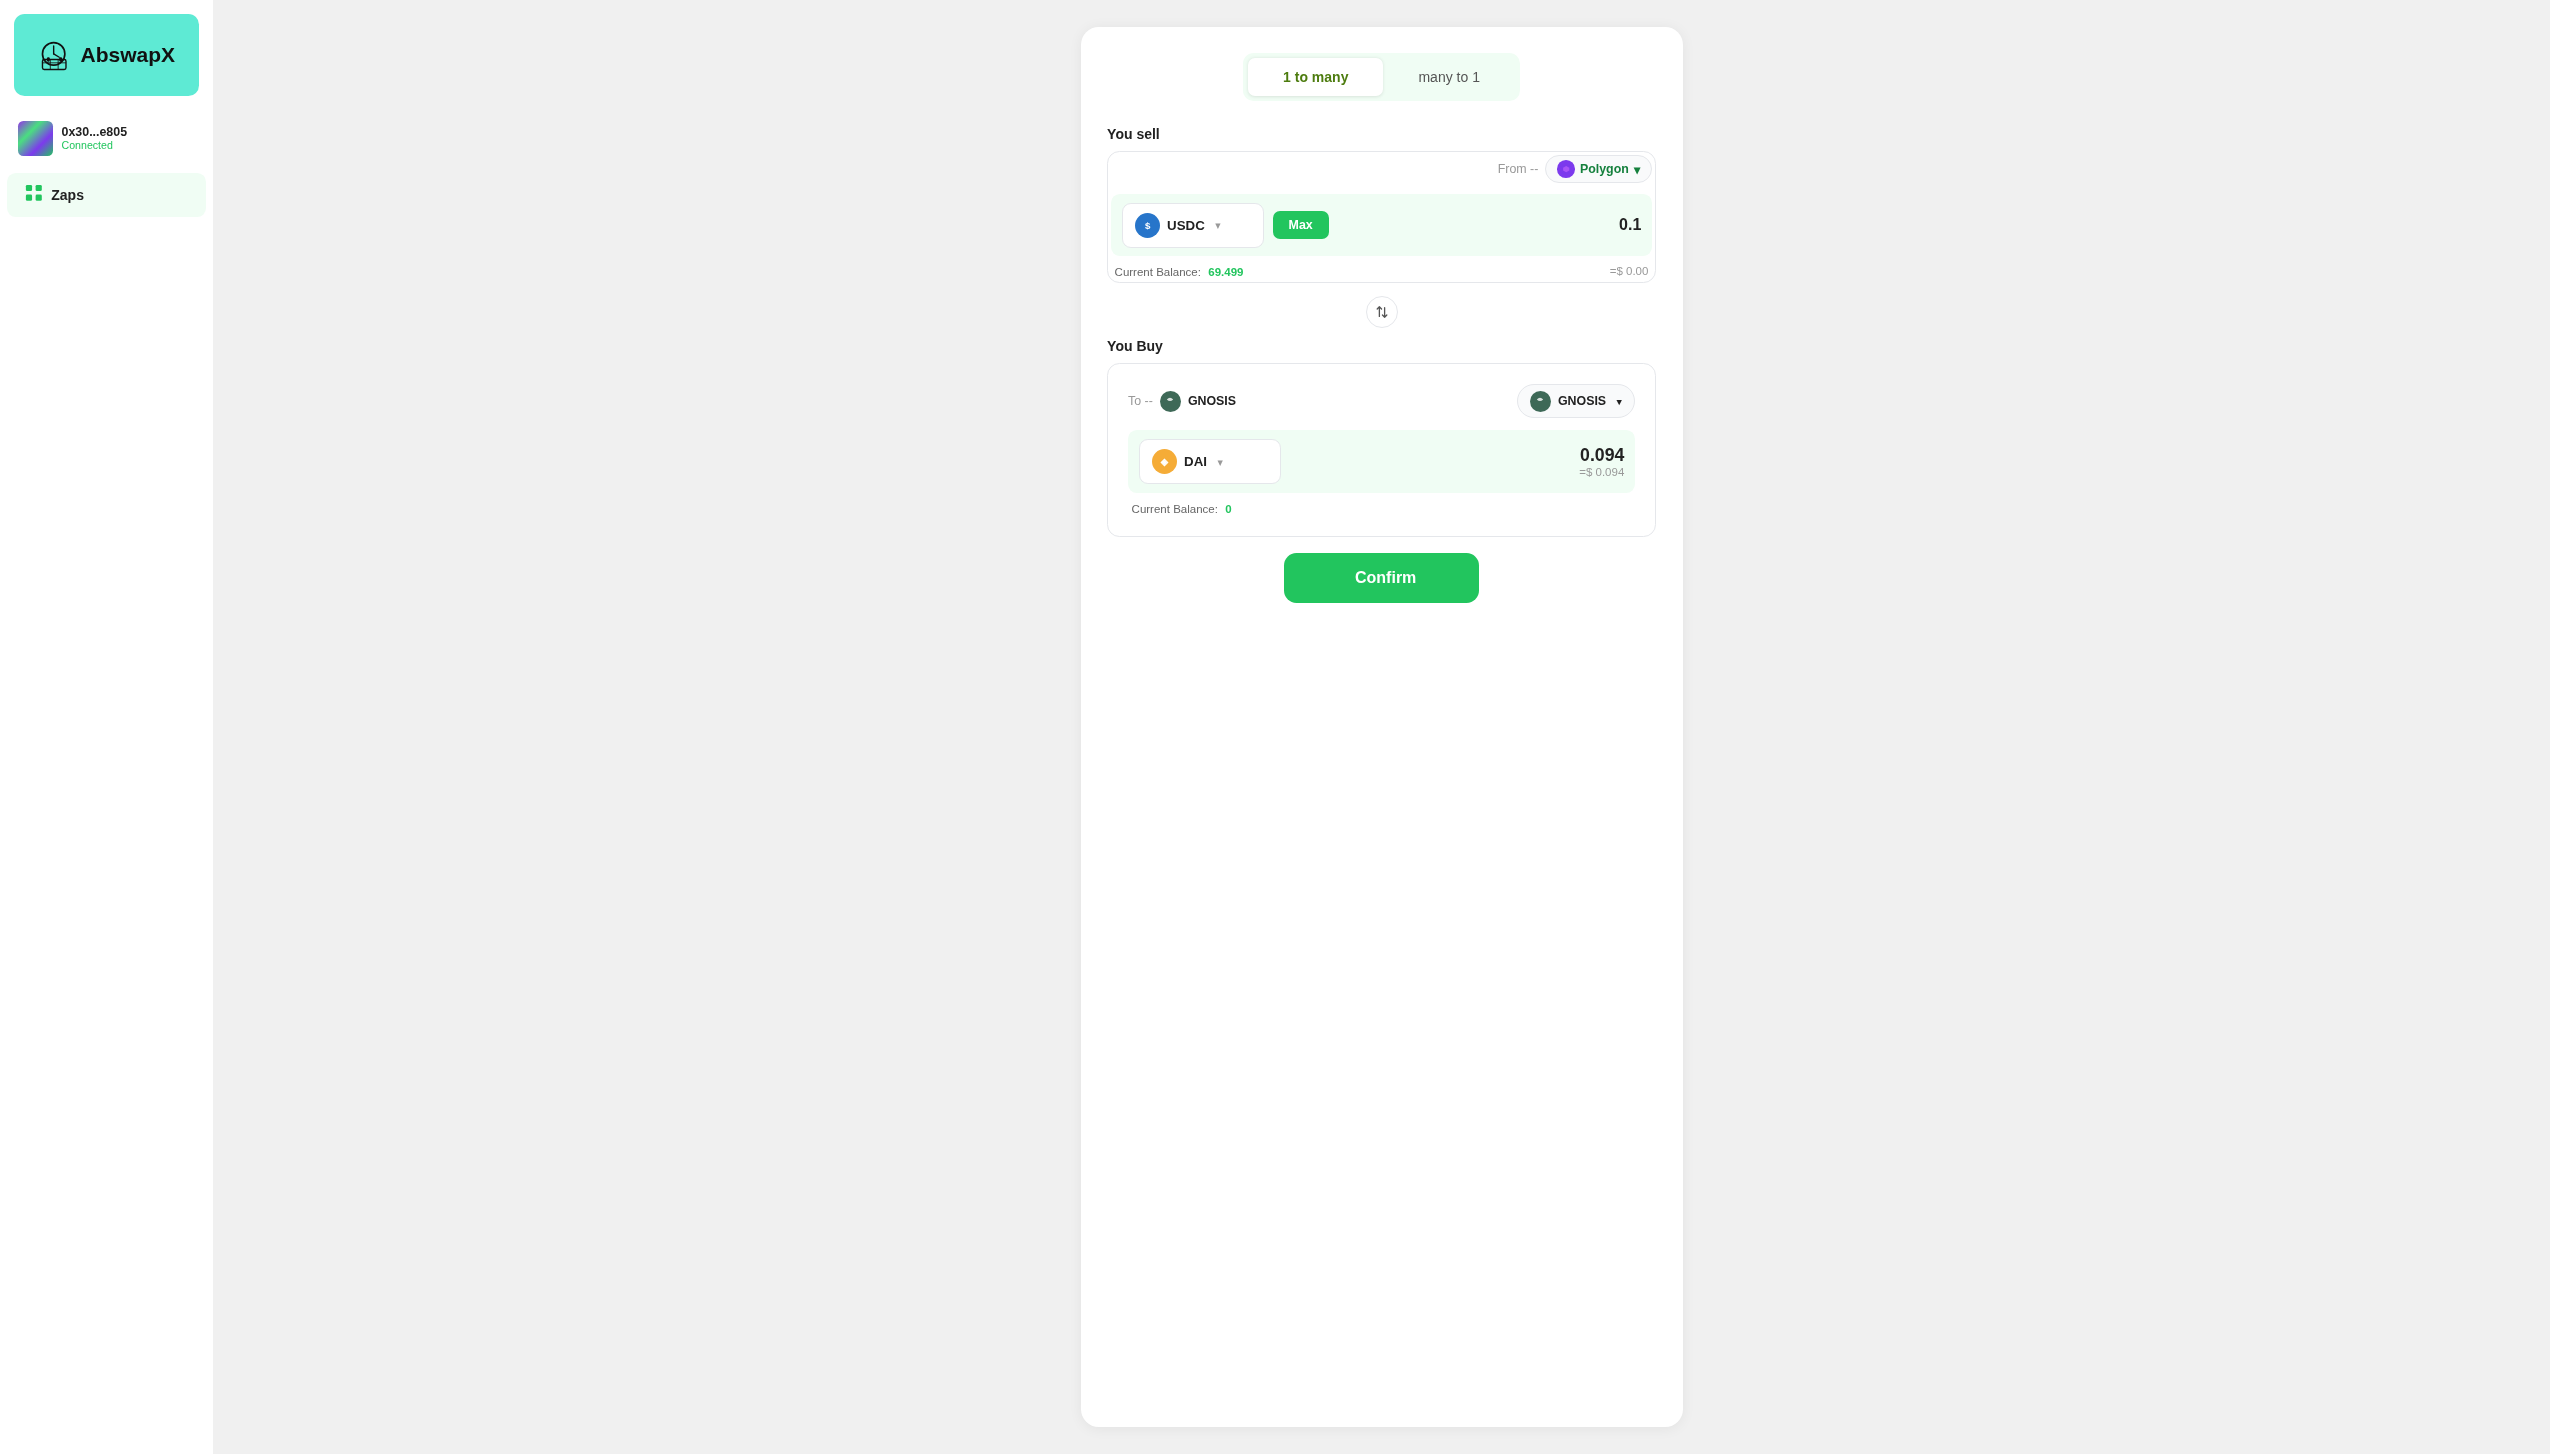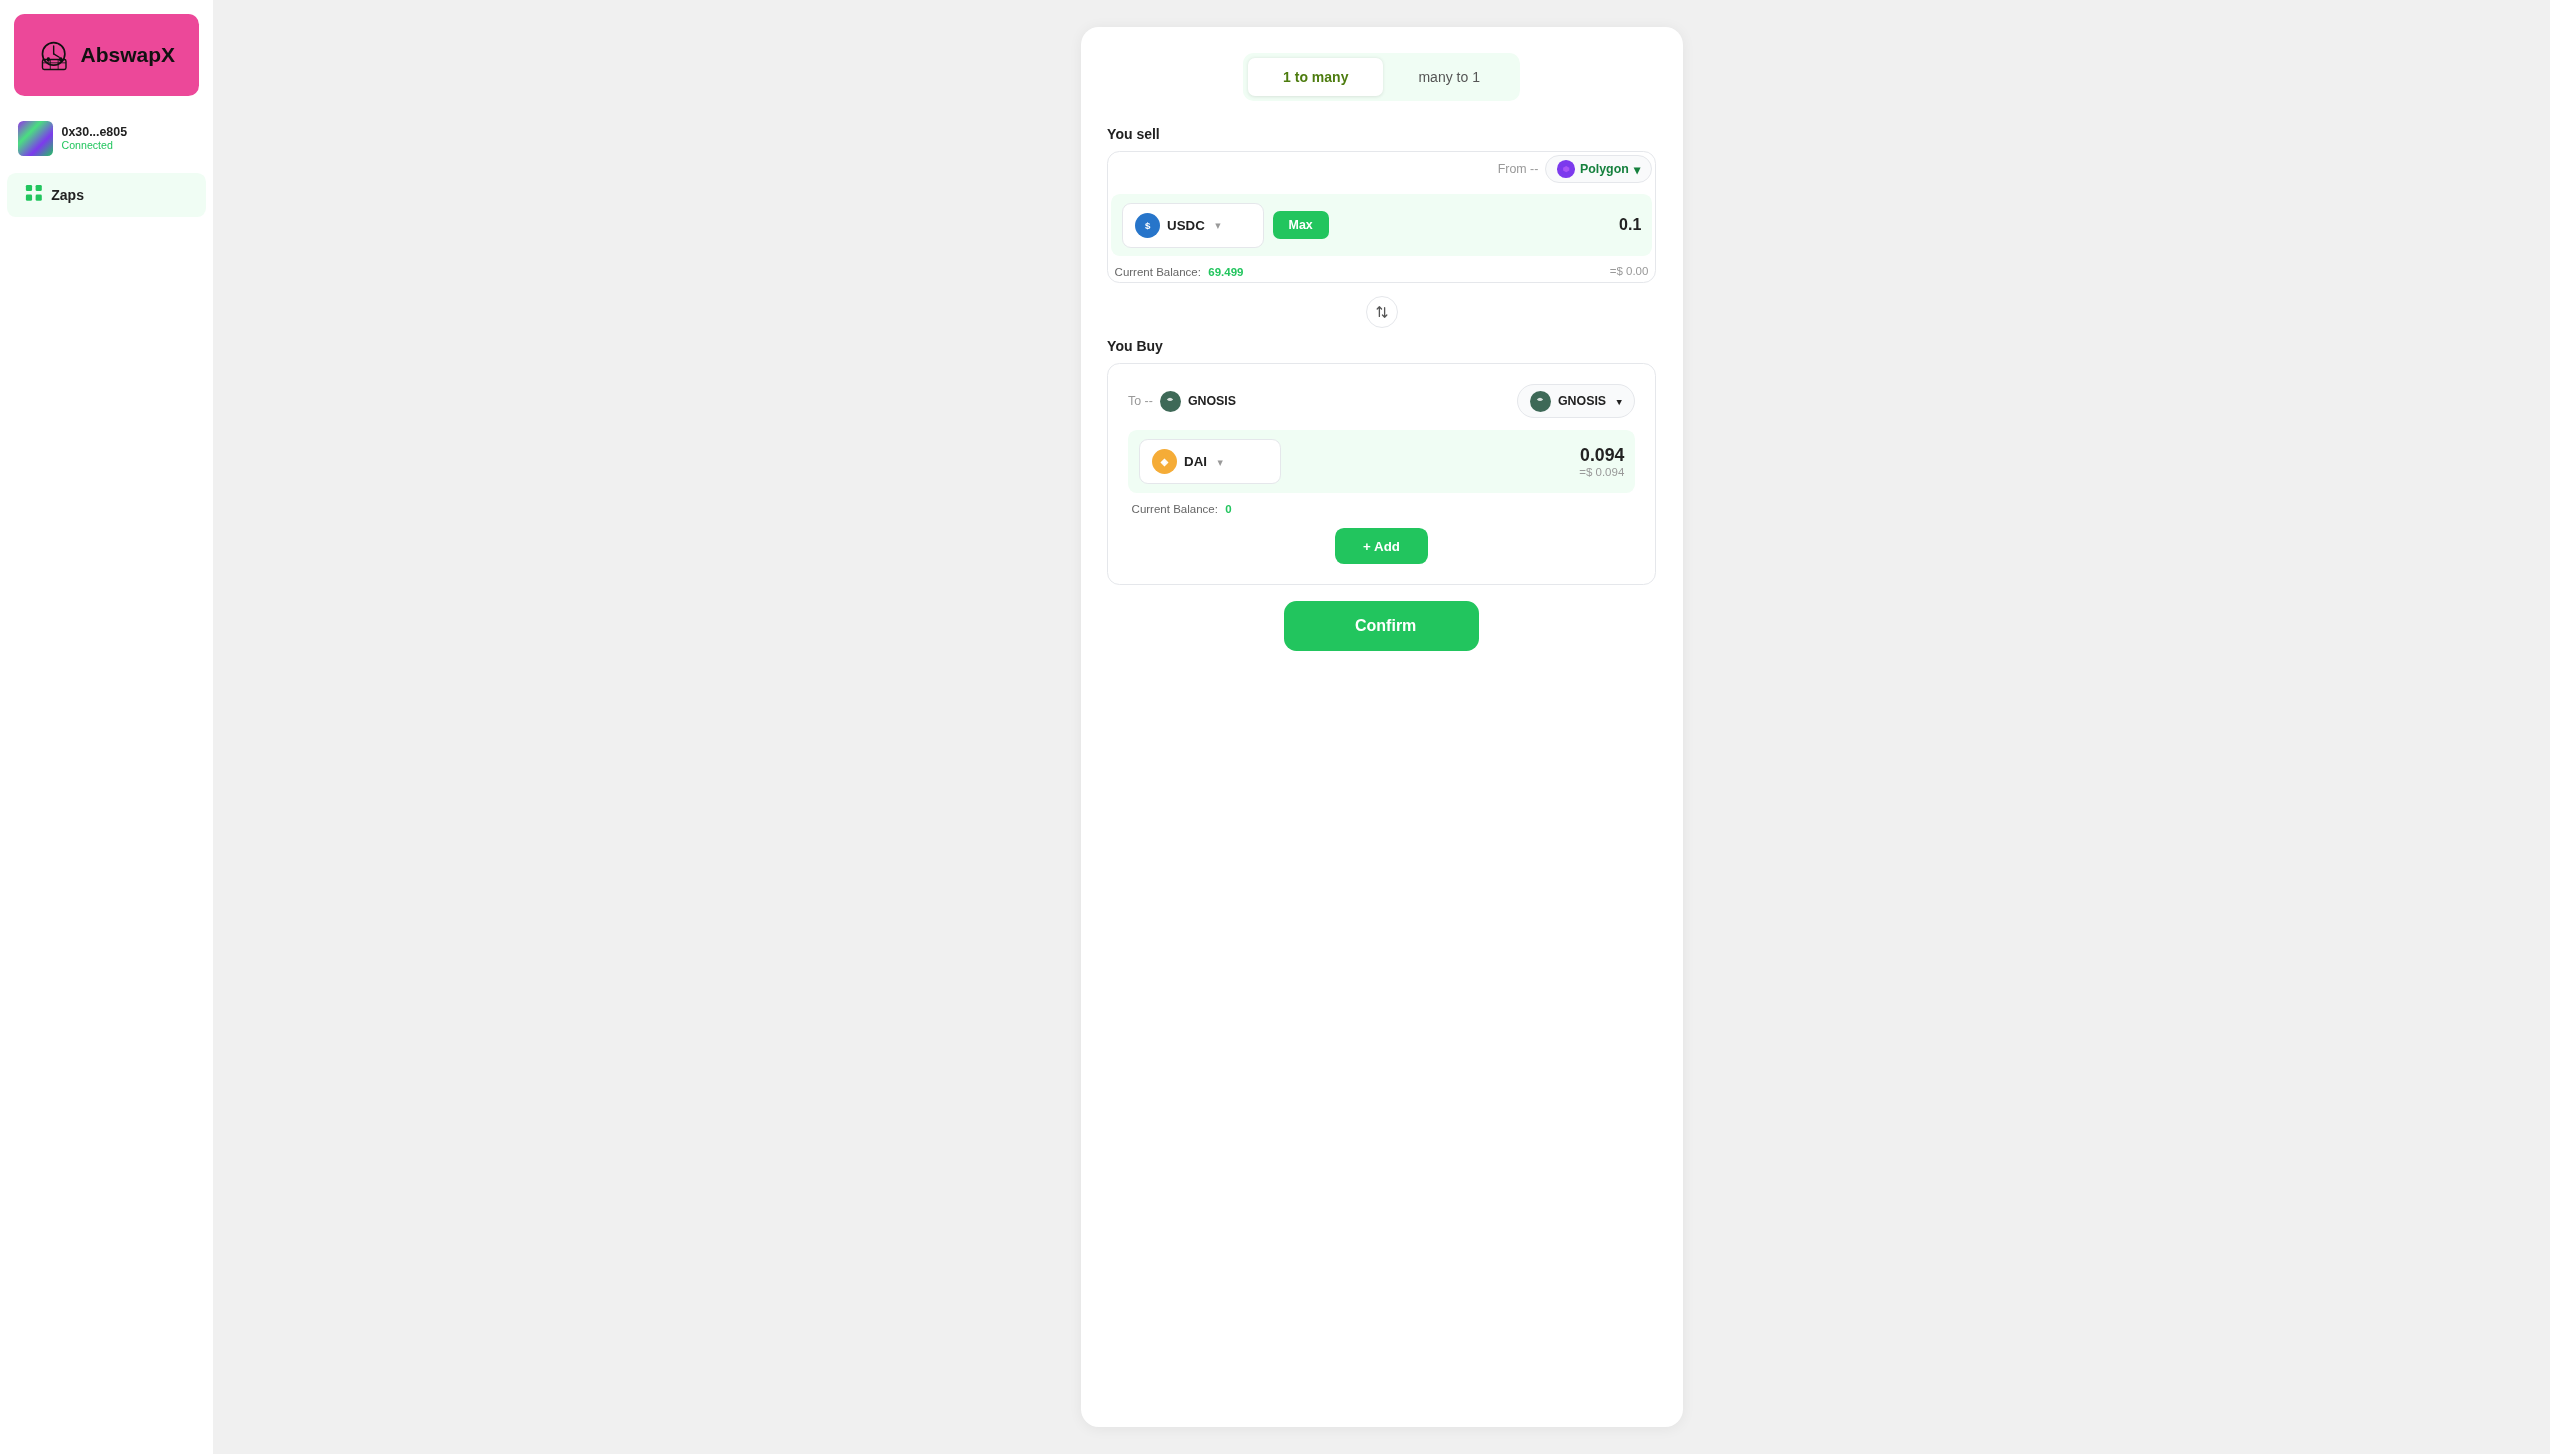--- a/index.html
+++ b/index.html
@@ -12,21 +12,21 @@
 
     
     .sidebar {
       width: 213px;
       background: #fff;
       min-height: 100vh;
       padding: 0;
       flex-shrink: 0;
     }
     .sidebar-logo {
-      background: #ec4899;
+      background: #5eead4;
       margin: 14px;
       border-radius: 10.6px;
       padding: 16px 24px;
       display: flex;
       align-items: center;
       gap: 8.9px;
     }
     .sidebar-logo-icon {
       width: 50px;
       height: 50px;
@@ -535,23 +535,20 @@
           <span class="buy-amount-value">0.094</span>
           <span class="buy-usd-value">=$ 0.094</span>
         </div>
       </div>
       <div class="balance-row">
         <span>
           <span class="balance-label">Current Balance:</span>
           <span class="balance-value" style="margin-left:3.5px;">0</span>
         </span>
       </div>
-      <div class="add-row">
-        <button class="add-btn">+ Add</button>
-      </div>
     </div>
 
     <div class="confirm-row">
       <button class="confirm-btn">Confirm</button>
     </div>
 
   </div>
 </div>
 
 

